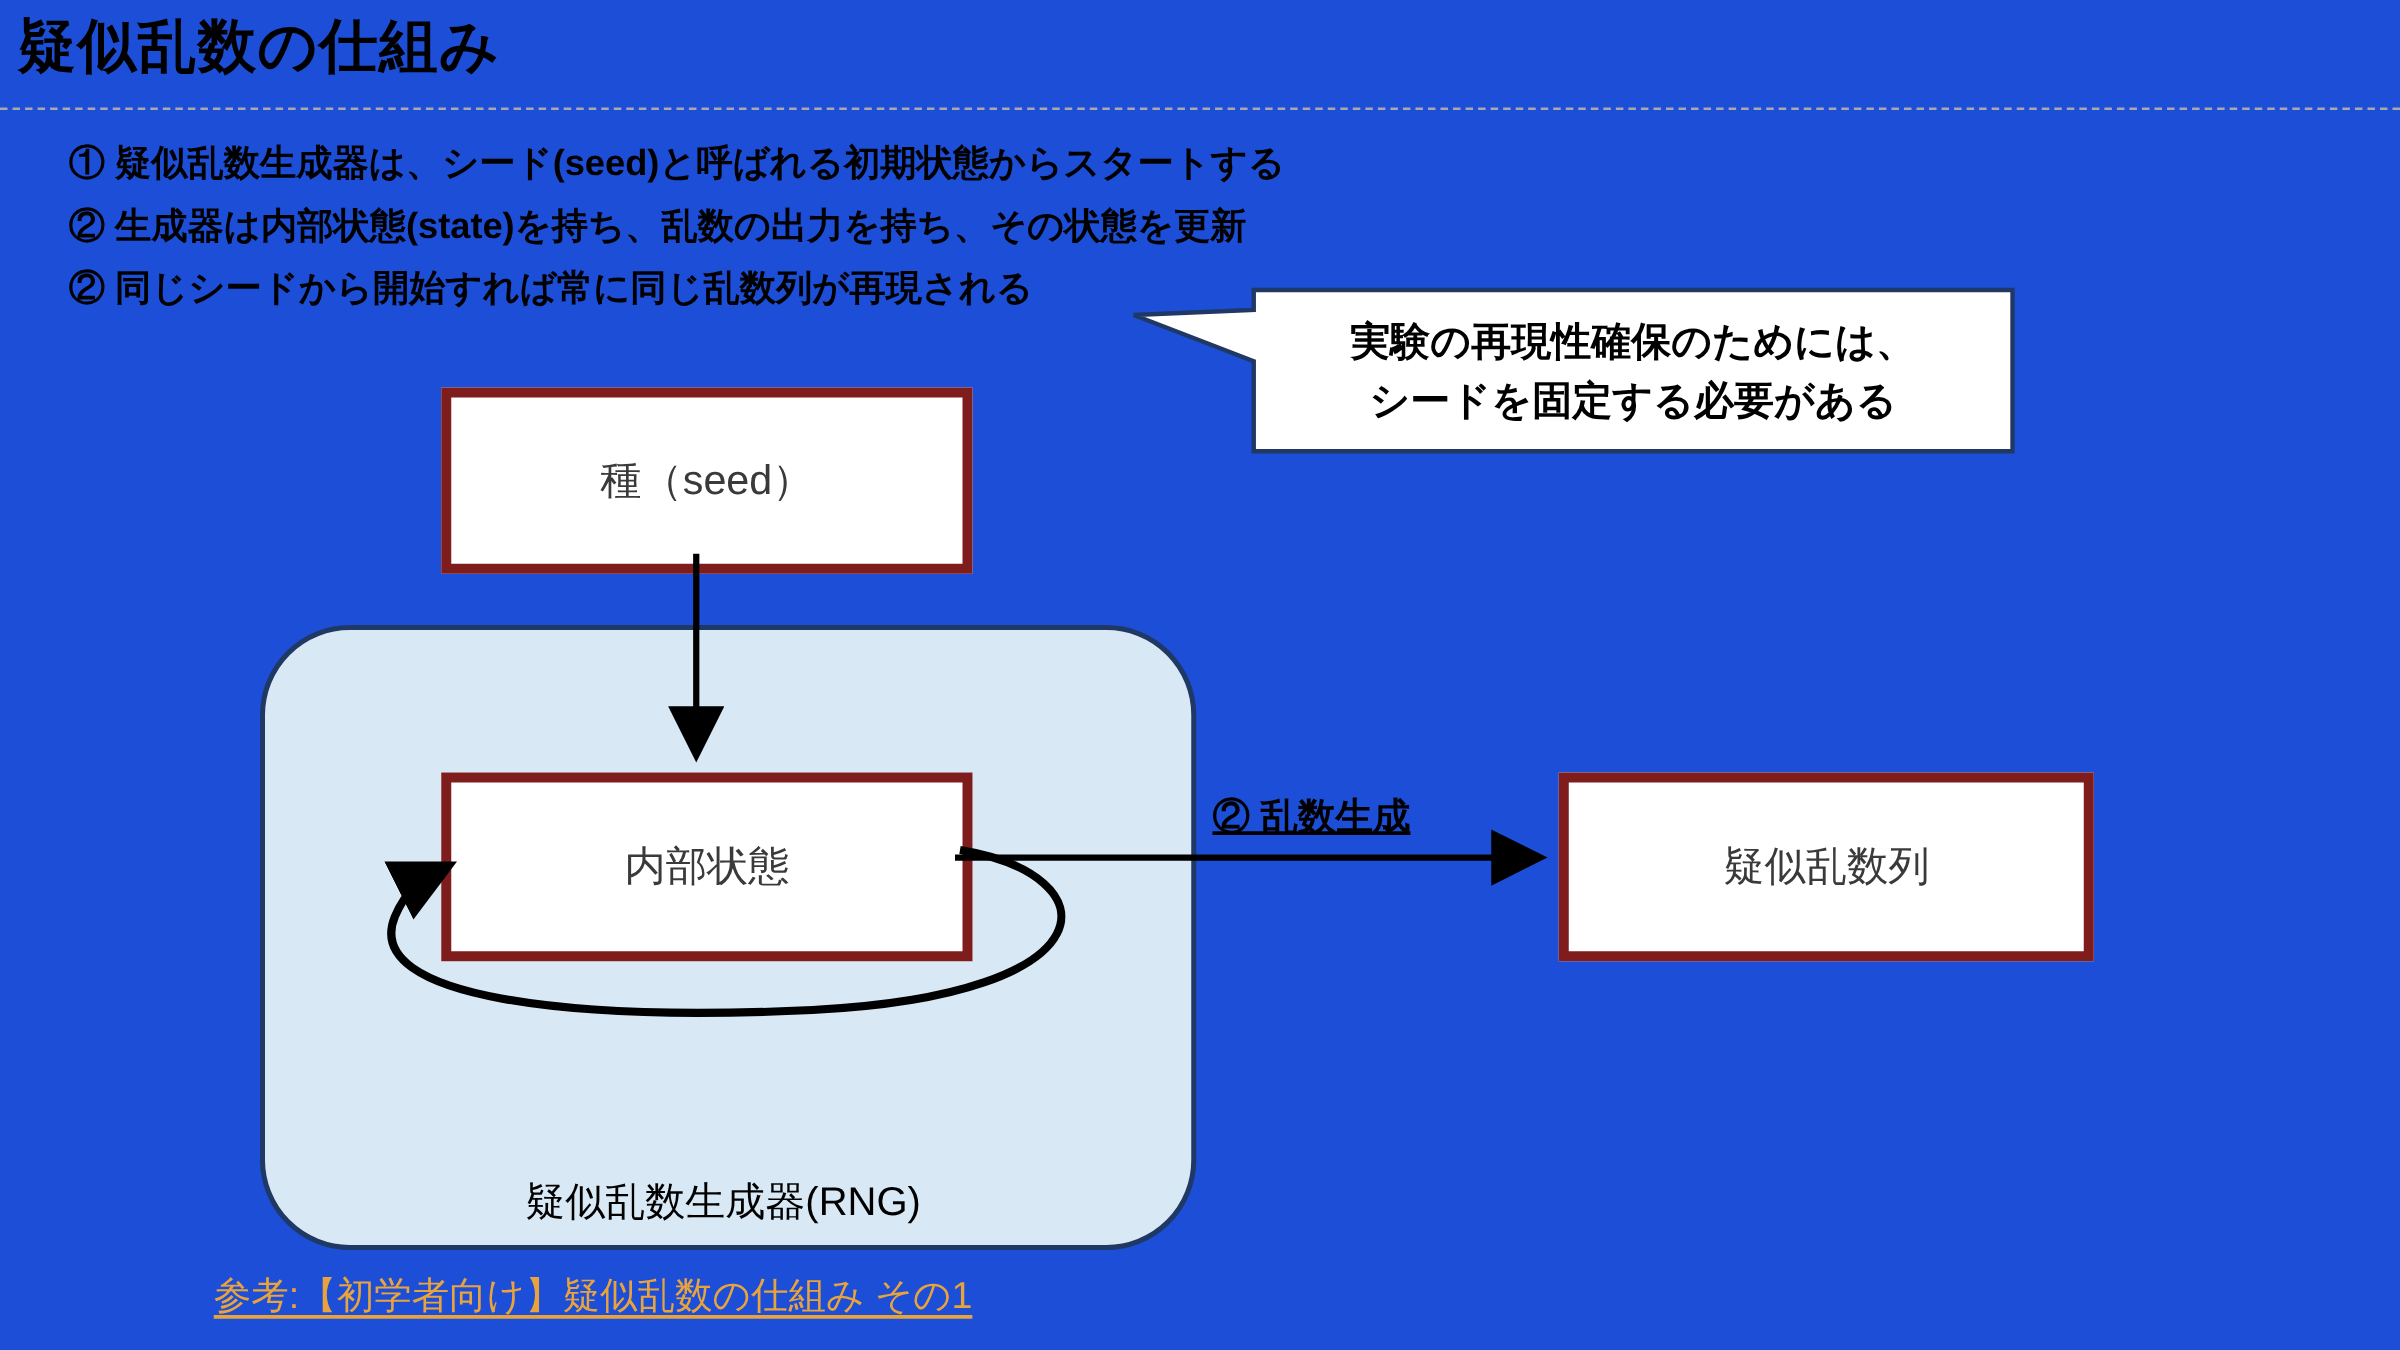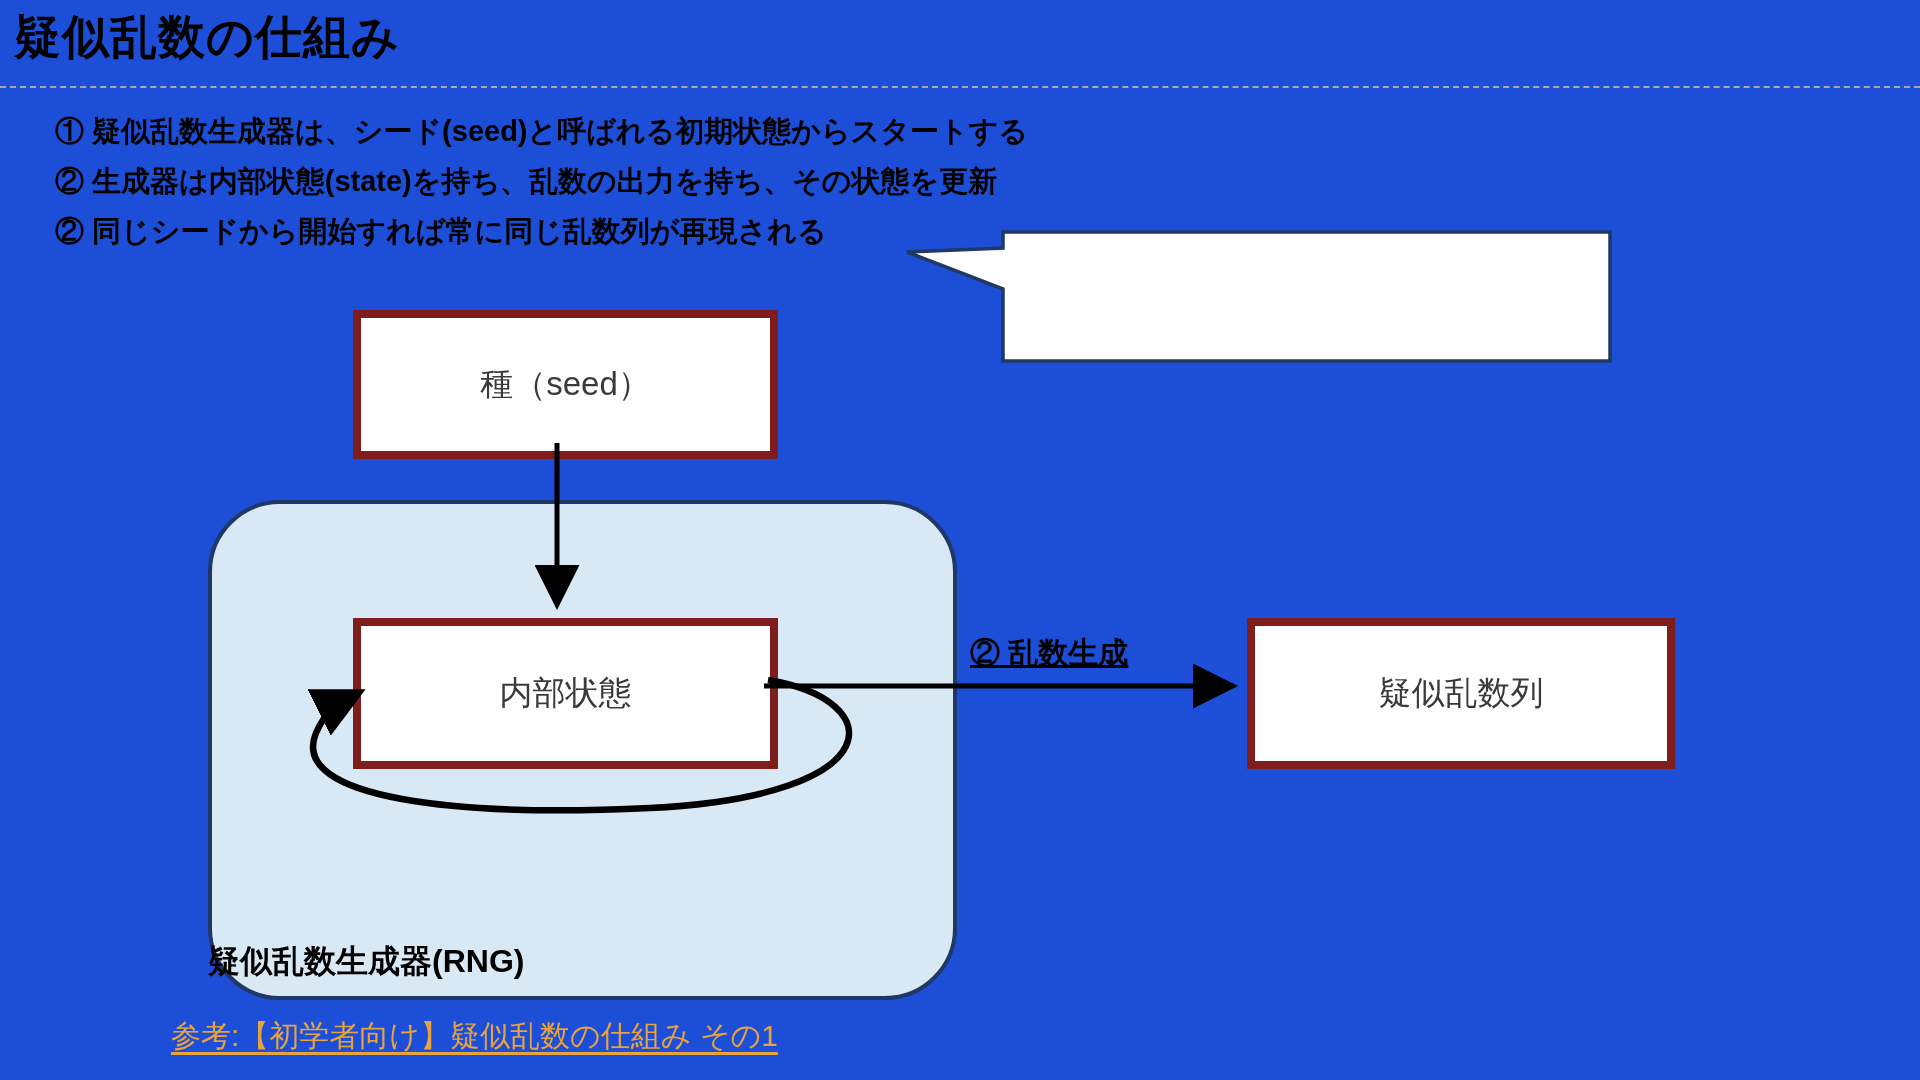--- a/index.html
+++ b/index.html
@@ -22,22 +22,22 @@
     font-size:33px;font-weight:400;color:#3a3a3a;white-space:nowrap;
   }
   .seed-box{left:353px;top:310px;width:409px;height:133px;}
   .state-box{left:353px;top:618px;width:409px;height:135px;z-index:3;}
   .output-box{left:1247px;top:618px;width:412px;height:135px;}
   .rng-container{
     position:absolute;left:208px;top:500px;width:741px;height:492px;
     border:4px solid #1F3864;border-radius:72px;background:#D8E9F5;z-index:1;
   }
   .rng-label{
-    position:absolute;left:208px;top:940px;width:741px;text-align:left;
-    font-size:32px;font-weight:700;color:#000;z-index:2;white-space:nowrap;
+    position:absolute;left:208px;top:940px;width:741px;text-align:center;
+    font-size:32px;font-weight:400;color:#000;z-index:2;white-space:nowrap;
   }
   .svg-overlay{position:absolute;left:0;top:0;z-index:4;pointer-events:none;}
   .flow-label{
     position:absolute;font-size:30px;font-weight:700;color:#000;z-index:5;white-space:nowrap;
   }
   .label-step1{left:575px;top:450px;}
   .label-step2{left:970px;top:633px;text-decoration:underline;}
   .label-step3{left:437px;top:812px;}
   .callout-text{
     position:absolute;left:1003px;top:232px;width:607px;height:129px;z-index:6;
@@ -89,19 +89,21 @@
     <line x1="557" y1="443" x2="557" y2="600" stroke="#000000" stroke-width="5" marker-end="url(#arrowhead)"></line>
 
     <line x1="764" y1="686" x2="1228" y2="686" stroke="#000000" stroke-width="5" marker-end="url(#arrowhead)"></line>
 
     <path d="M 768 680 C 890 700, 892 796, 650 808 C 462 817, 288 800, 316 733 C 325 712, 336 704, 354 695" fill="none" stroke="#000000" stroke-width="6.5" marker-end="url(#arrowhead-big)"></path>
 
     <path d="M 1003 232 L 1610 232 L 1610 361 L 1003 361 L 1003 289 L 907 252 L 1003 248 Z" fill="#FFFFFF" stroke="#1F3864" stroke-width="3.5" stroke-linejoin="miter"></path>
   </svg>
 
   <div class="callout-text">
+    <span>実験の再現性確保のためには、</span>
+    <span>シードを固定する必要がある</span>
   </div>
 
   <div class="flow-label label-step2">② 乱数生成</div>
 
   <a class="ref-link" href="#">参考:【初学者向け】疑似乱数の仕組み その1</a>
 
 </div>
 
 </body></html>

